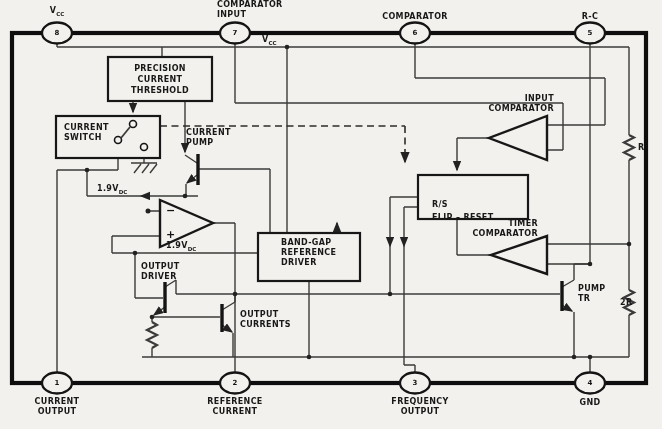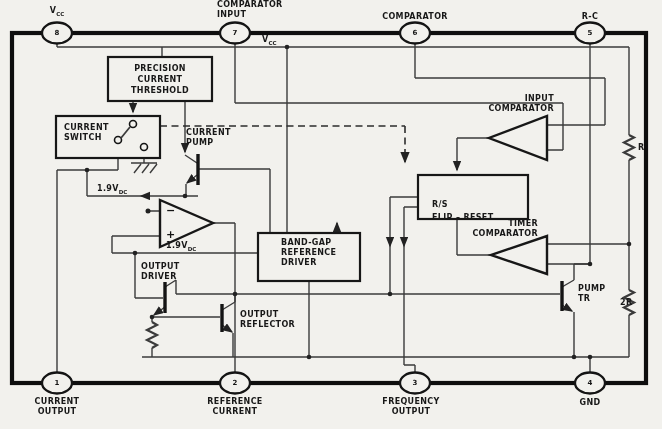--- a/index.html
+++ b/index.html
@@ -176,21 +176,21 @@
 <div class="lbl ctr" style="left:415px;top:12px">COMPARATOR</div>
 <div class="lbl ctr" style="left:590px;top:12px">R-C</div>
 <div class="lbl ctr" style="left:57px;top:397px">
   <div>CURRENT</div>
   <div>OUTPUT</div>
 </div>
 <div class="lbl ctr" style="left:235px;top:397px">
   <div>REFERENCE</div>
   <div>CURRENT</div>
 </div>
-<div class="lbl ctr" style="left:411px;top:397px">
+<div class="lbl ctr" style="left:420px;top:397px">
   <div>FREQUENCY</div>
   <div>OUTPUT</div>
 </div>
 <div class="lbl ctr" style="left:590px;top:398px">GND</div>
 
 <div class="lbl ctr" style="left:160px;top:63px;line-height:11px">
   <div>PRECISION</div>
   <div>CURRENT</div>
   <div>THRESHOLD</div>
 </div>
@@ -218,21 +218,21 @@
 <div class="lbl rt" style="left:448px;width:90px;top:219px">
   <div>TIMER</div>
   <div>COMPARATOR</div>
 </div>
 <div class="lbl" style="left:141px;top:262px">
   <div>OUTPUT</div>
   <div>DRIVER</div>
 </div>
 <div class="lbl" style="left:240px;top:310px">
   <div>OUTPUT</div>
-  <div>REFLECTOR</div>
+  <div>CURRENTS</div>
 </div>
 <div class="lbl" style="left:578px;top:284px">
   <div>PUMP</div>
   <div>TR</div>
 </div>
 
 <div class="lbl" style="left:262px;top:35px"><span>V</span><sub>CC</sub></div>
 <div class="lbl" style="left:97px;top:184px"><span>1.9V</span><sub>DC</sub></div>
 <div class="lbl" style="left:166px;top:241px"><span>1.9V</span><sub>DC</sub></div>
 <div class="sign" style="left:166px;top:205px">−</div>

